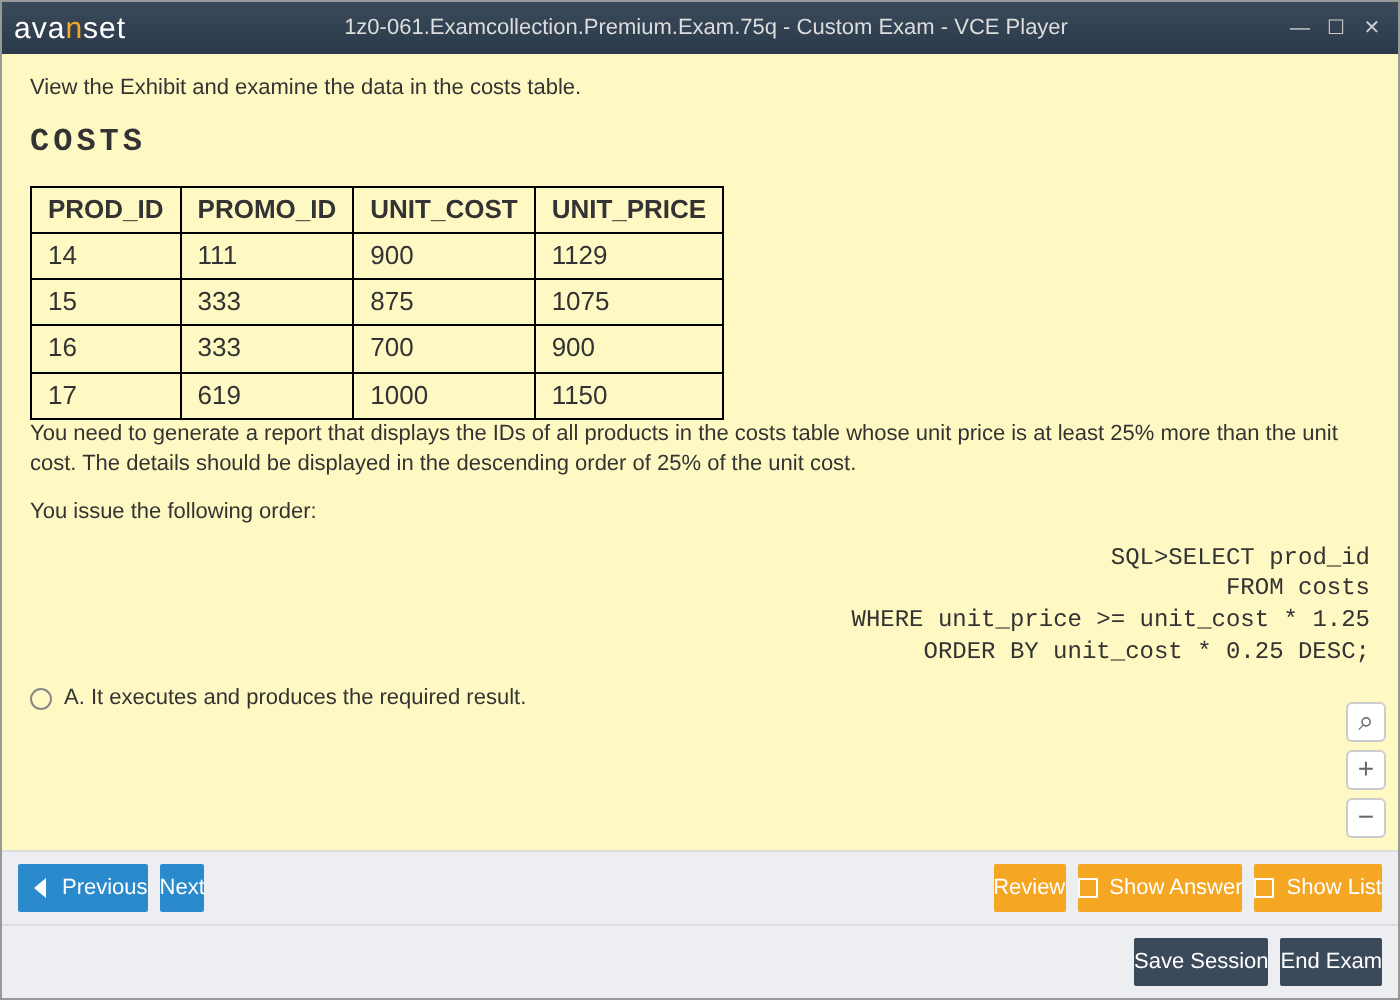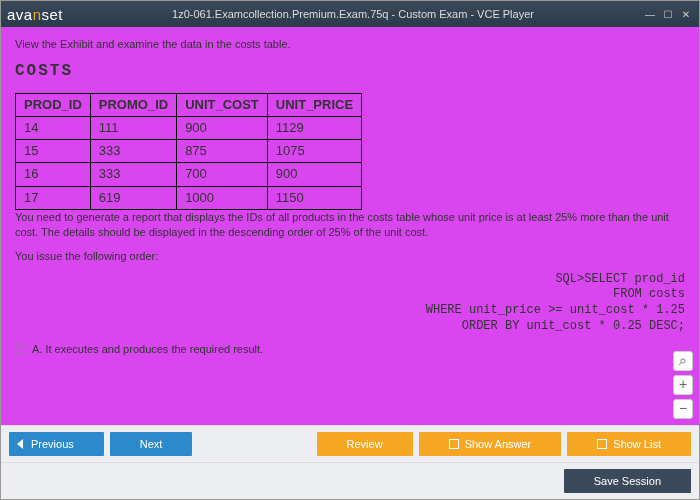--- a/index.html
+++ b/index.html
@@ -1,17 +1,17 @@
 <!DOCTYPE html>
 <html><head>
 <meta charset="utf-8">
 <style>
 * { margin: 0; padding: 0; box-sizing: border-box; }
 body { font-family: Arial, sans-serif; font-size: 11px; background: #f5f5f5; width: 700px; height: 500px; overflow: hidden; position: relative; }
-.window { width: 700px; height: 500px; background: #d946ef; display: flex; flex-direction: column; border: 1px solid #999; }
+.window { width: 700px; height: 500px; background: #fef9c3; display: flex; flex-direction: column; border: 1px solid #999; }
 .titlebar { background: linear-gradient(to bottom, #3a4a5a, #2a3a4a); color: #fff; height: 26px; display: flex; align-items: center; padding: 0 6px; font-size: 11px; }
 .logo { font-size: 15px; font-weight: 300; letter-spacing: 0.5px; }
 .logo .n { color: #f5a623; }
 .title-text { flex: 1; text-align: center; color: #ddd; font-size: 11px; }
 .win-controls { display: flex; gap: 4px; }
 .win-btn { width: 14px; height: 14px; display: flex; align-items: center; justify-content: center; color: #ccc; font-size: 10px; cursor: pointer; }
 .questionbar { background: #ecedef; height: 32px; display: flex; align-items: center; padding: 0 12px; border-bottom: 1px solid #ddd; font-size: 12px; color: #555; position: relative; }
 .mark-area { display: flex; align-items: center; gap: 4px; }
 .mark-box { width: 11px; height: 11px; border: 1px solid #aaa; background: #fff; }
 .qcenter { position: absolute; left: 50%; transform: translateX(-50%); display: flex; align-items: center; gap: 4px; }
@@ -22,21 +22,21 @@
 .costs-table { border-collapse: collapse; font-family: Liberation Sans, sans-serif; font-size: 13px; }
 .costs-table th, .costs-table td { border: 1.5px solid #000; padding: 2px 8px; text-align: left; }
 .costs-table th { font-weight: bold; }
 .sql { font-family: "Courier New", monospace; font-size: 12px; white-space: pre; margin: 8px 0; line-height: 1.3; text-align: right; }
 .options { margin-top: 6px; }
 .option { display: flex; align-items: center; gap: 6px; margin-bottom: 6px; }
 .radio { width: 11px; height: 11px; border: 1px solid #888; border-radius: 50%; flex-shrink: 0; }
 .zoom { position: absolute; right: 6px; bottom: 6px; display: flex; flex-direction: column; gap: 4px; }
 .zoom-btn { width: 20px; height: 20px; border: 1px solid #ccc; background: #fff; border-radius: 3px; display: flex; align-items: center; justify-content: center; font-size: 14px; color: #666; cursor: pointer; }
 .bottombar { background: #eceef1; padding: 6px 8px; display: flex; gap: 6px; align-items: center; border-top: 1px solid #ddd; }
-.btn { height: 24px; padding: 0 30px; color: #fff; font-size: 11px; display: inline-flex; align-items: center; justify-content: center; cursor: pointer; border-radius: 1px; }
+.btn { height: 24px; padding: 0 0; color: #fff; font-size: 11px; display: inline-flex; align-items: center; justify-content: center; cursor: pointer; border-radius: 1px; }
 .btn-blue { background: #2a8acb; }
 .btn-orange { background: #f5a623; }
 .btn-dark { background: #3a4a5a; }
 .btn-prev { position: relative; padding-left: 22px; }
 .btn-prev::before { content: ""; position: absolute; left: 8px; top: 50%; transform: translateY(-50%); border-right: 6px solid #fff; border-top: 5px solid transparent; border-bottom: 5px solid transparent; }
 .chk { width: 10px; height: 10px; border: 1px solid #fff; margin-right: 6px; display: inline-block; }
 .spacer { flex: 1; }
 </style>
 </head>
 <body>
@@ -134,15 +134,18 @@
       </div>
     <div class="btn btn-orange">
         <span class="chk"></span>
         <span>Show List</span>
       </div>
   </div>
   <div class="bottombar" style="justify-content:flex-end;">
     <div class="btn btn-dark">
         <span>Save Session</span>
       </div>
+    <div class="btn btn-dark">
+        <span>End Exam</span>
+      </div>
   </div>
 
 </div>
 
 </body></html>

